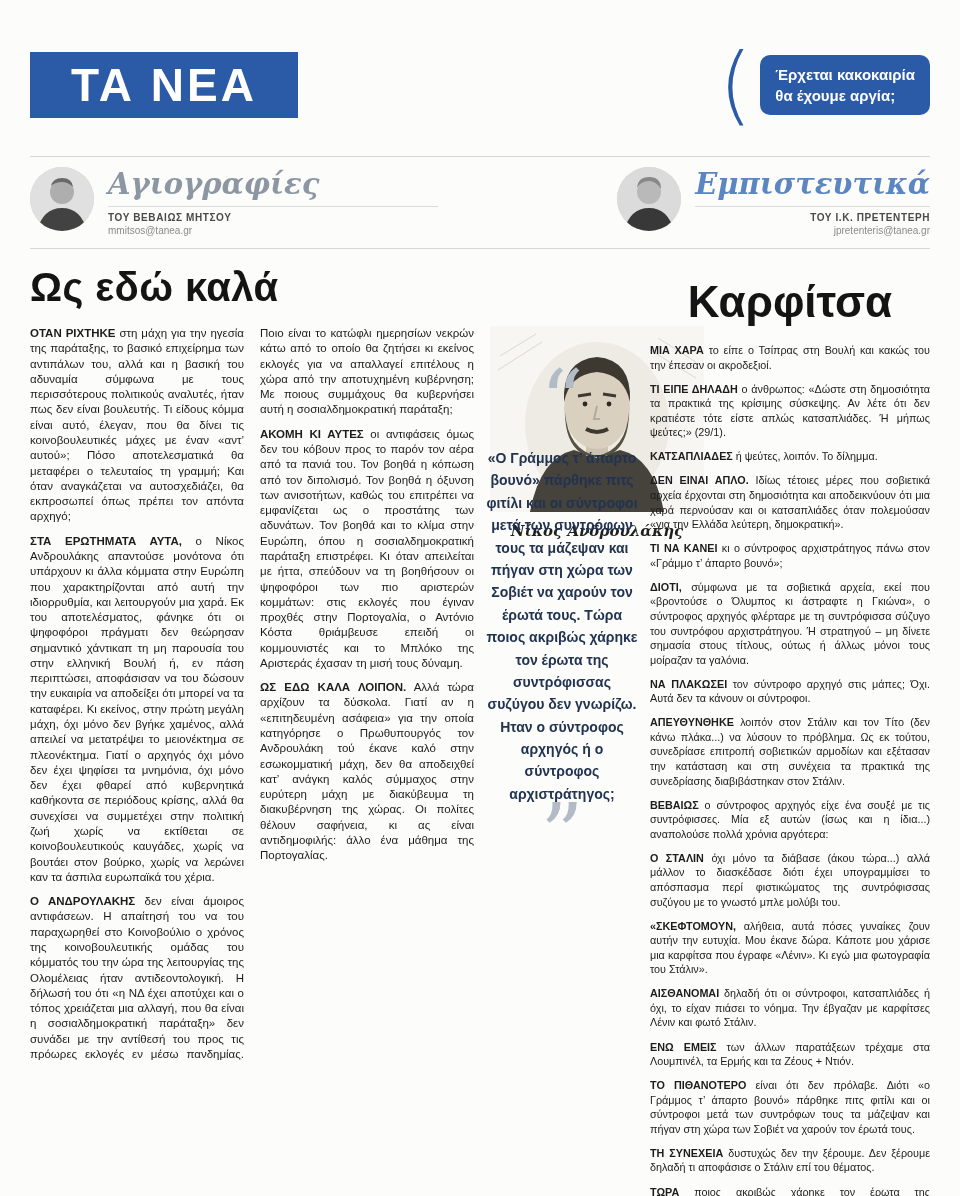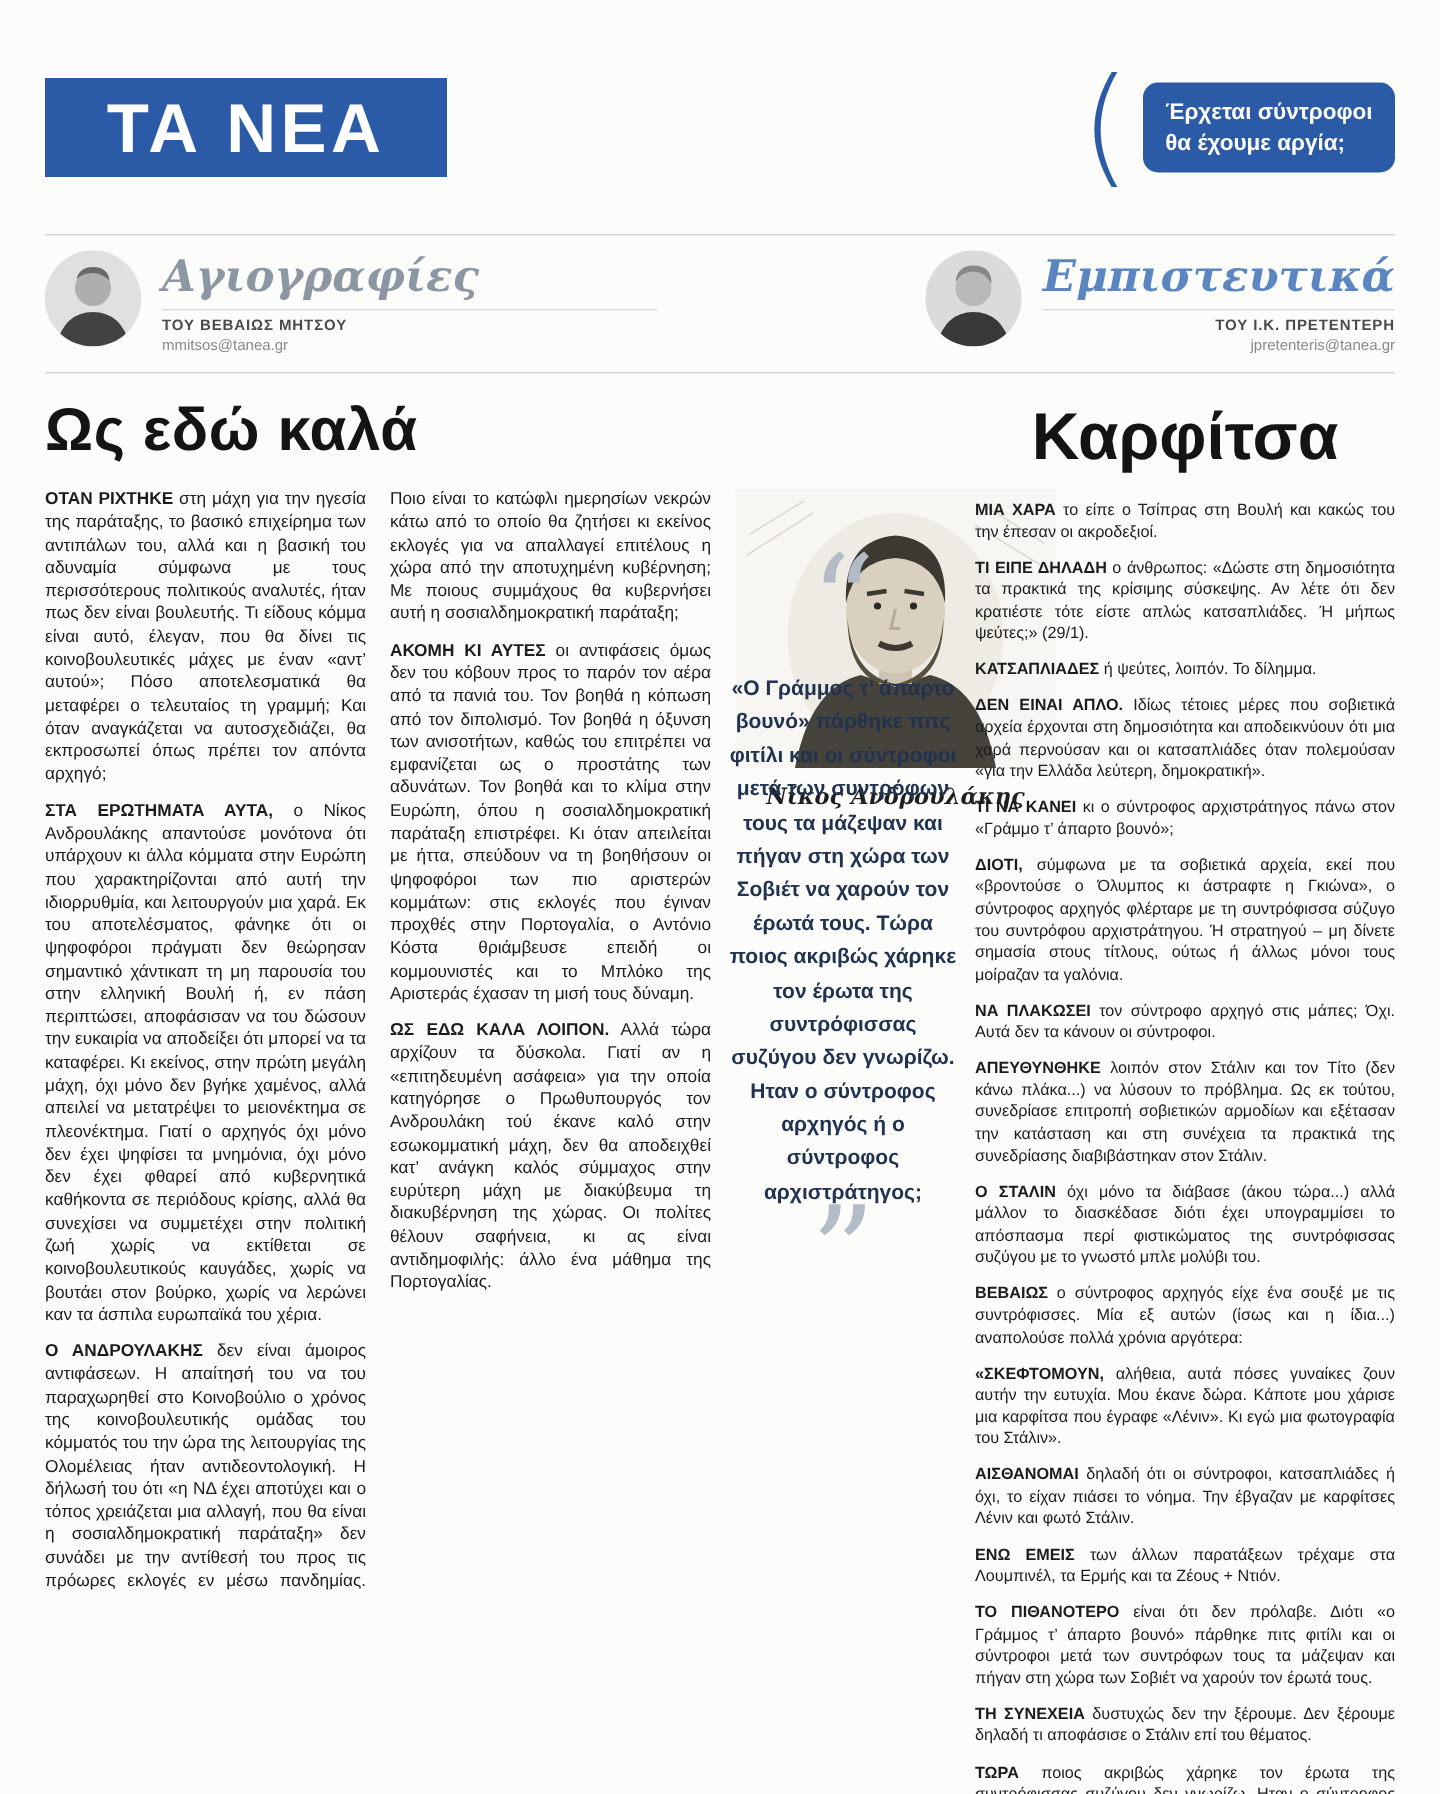--- a/index.html
+++ b/index.html
@@ -34,21 +34,21 @@
   .byline { font-size:10px; font-weight:700; color:#4a4a4a; letter-spacing:.6px; margin-top:5px; }
   .email  { font-size:10px; color:#8a8a8a; text-decoration:none; display:block; margin-top:2px; }
 
   
   .content { display:flex; margin-top:10px; }
   .col-left  { width:444px; }
   .col-mid   { width:160px; margin:0 8px; padding:0 4px; }
   .col-right { width:280px; }
 
   .title-left  { font-size:40px; font-weight:800; letter-spacing:.4px; margin:6px 0 16px; color:#141414; }
-  .title-right { font-size:44px; font-weight:800; text-align:center; margin:8px 0 16px; color:#141414; }
+  .title-right { font-size:44px; font-weight:800; text-align:center; margin:18px 0 16px; color:#141414; }
 
   .body-cols { column-count:2; column-gap:16px; column-fill:auto; height:742px;
                font-size:11.5px; line-height:1.33; text-align:justify; color:#1c1c1c; }
   .para { margin:0 0 9px; }
   .lead { font-weight:800; }
 
   .figure { break-inside:avoid; margin:8px 0 0; width:100%; }
   .figure svg { width:100%; height:auto; display:block; }
   .figcap { text-align:center; font-family:"DejaVu Serif", serif; font-style:italic;
             font-weight:700; font-size:15px; margin-top:10px; color:#1f1f1f; }
@@ -67,21 +67,21 @@
 </head>
 <body>
 
 <div class="page">
 
   <div class="masthead-row">
     <div class="masthead-box">ΤΑ ΝΕΑ</div>
     <div class="weather">
       <span class="paren">(</span>
       <div class="badge">
-        <div>Έρχεται σύντροφοι</div>
+        <div>Έρχεται κακοκαιρία</div>
         <div>θα έχουμε αργία;</div>
       </div>
     </div>
   </div>
 
   <div class="authors-row">
     <div class="author left">
       <div class="avatar">
         <svg viewBox="0 0 64 64">
           <rect width="64" height="64" fill="#dddbd6"></rect>
@@ -175,24 +175,24 @@
           <p class="para"><span class="lead">ΔΕΝ ΕΙΝΑΙ ΑΠΛΟ.</span> <span>Ιδίως τέτοιες μέρες που σοβιετικά αρχεία έρχονται στη δημοσιότητα και αποδεικνύουν ότι μια χαρά περνούσαν και οι κατσαπλιάδες όταν πολεμούσαν «για την Ελλάδα λεύτερη, δημοκρατική».</span></p>
 
           <p class="para"><span class="lead">ΤΙ ΝΑ ΚΑΝΕΙ</span> <span>κι ο σύντροφος αρχιστράτηγος πάνω στον «Γράμμο τ’ άπαρτο βουνό»;</span></p>
 
           <p class="para"><span class="lead">ΔΙΟΤΙ,</span> <span>σύμφωνα με τα σοβιετικά αρχεία, εκεί που «βροντούσε ο Όλυμπος κι άστραφτε η Γκιώνα», ο σύντροφος αρχηγός φλέρταρε με τη συντρόφισσα σύζυγο του συντρόφου αρχιστράτηγου. Ή στρατηγού – μη δίνετε σημασία στους τίτλους, ούτως ή άλλως μόνοι τους μοίραζαν τα γαλόνια.</span></p>
 
           <p class="para"><span class="lead">ΝΑ ΠΛΑΚΩΣΕΙ</span> <span>τον σύντροφο αρχηγό στις μάπες; Όχι. Αυτά δεν τα κάνουν οι σύντροφοι.</span></p>
 
           <p class="para"><span class="lead">ΑΠΕΥΘΥΝΘΗΚΕ</span> <span>λοιπόν στον Στάλιν και τον Τίτο (δεν κάνω πλάκα...) να λύσουν το πρόβλημα. Ως εκ τούτου, συνεδρίασε επιτροπή σοβιετικών αρμοδίων και εξέτασαν την κατάσταση και στη συνέχεια τα πρακτικά της συνεδρίασης διαβιβάστηκαν στον Στάλιν.</span></p>
 
+          <p class="para"><span class="lead">ΒΕΒΑΙΩΣ</span> <span>ο σύντροφος αρχηγός είχε ένα σουξέ με τις συντρόφισσες. Μία εξ αυτών (ίσως και η ίδια...) αναπολούσε πολλά χρόνια αργότερα:</span></p>
+
           <p class="para"><span class="lead">Ο ΣΤΑΛΙΝ</span> <span>όχι μόνο τα διάβασε (άκου τώρα...) αλλά μάλλον το διασκέδασε διότι έχει υπογραμμίσει το απόσπασμα περί φιστικώματος της συντρόφισσας συζύγου με το γνωστό μπλε μολύβι του.</span></p>
 
-          <p class="para"><span class="lead">ΒΕΒΑΙΩΣ</span> <span>ο σύντροφος αρχηγός είχε ένα σουξέ με τις συντρόφισσες. Μία εξ αυτών (ίσως και η ίδια...) αναπολούσε πολλά χρόνια αργότερα:</span></p>
-
           <p class="para"><span class="lead">«ΣΚΕΦΤΟΜΟΥΝ,</span> <span>αλήθεια, αυτά πόσες γυναίκες ζουν αυτήν την ευτυχία. Μου έκανε δώρα. Κάποτε μου χάρισε μια καρφίτσα που έγραφε «Λένιν». Κι εγώ μια φωτογραφία του Στάλιν».</span></p>
 
           <p class="para"><span class="lead">ΑΙΣΘΑΝΟΜΑΙ</span> <span>δηλαδή ότι οι σύντροφοι, κατσαπλιάδες ή όχι, το είχαν πιάσει το νόημα. Την έβγαζαν με καρφίτσες Λένιν και φωτό Στάλιν.</span></p>
 
           <p class="para"><span class="lead">ΕΝΩ ΕΜΕΙΣ</span> <span>των άλλων παρατάξεων τρέχαμε στα Λουμπινέλ, τα Ερμής και τα Ζέους + Ντιόν.</span></p>
 
           <p class="para"><span class="lead">ΤΟ ΠΙΘΑΝΟΤΕΡΟ</span> <span>είναι ότι δεν πρόλαβε. Διότι «ο Γράμμος τ’ άπαρτο βουνό» πάρθηκε πιτς φιτίλι και οι σύντροφοι μετά των συντρόφων τους τα μάζεψαν και πήγαν στη χώρα των Σοβιέτ να χαρούν τον έρωτά τους.</span></p>
 
           <p class="para"><span class="lead">ΤΗ ΣΥΝΕΧΕΙΑ</span> <span>δυστυχώς δεν την ξέρουμε. Δεν ξέρουμε δηλαδή τι αποφάσισε ο Στάλιν επί του θέματος.</span></p>
 

